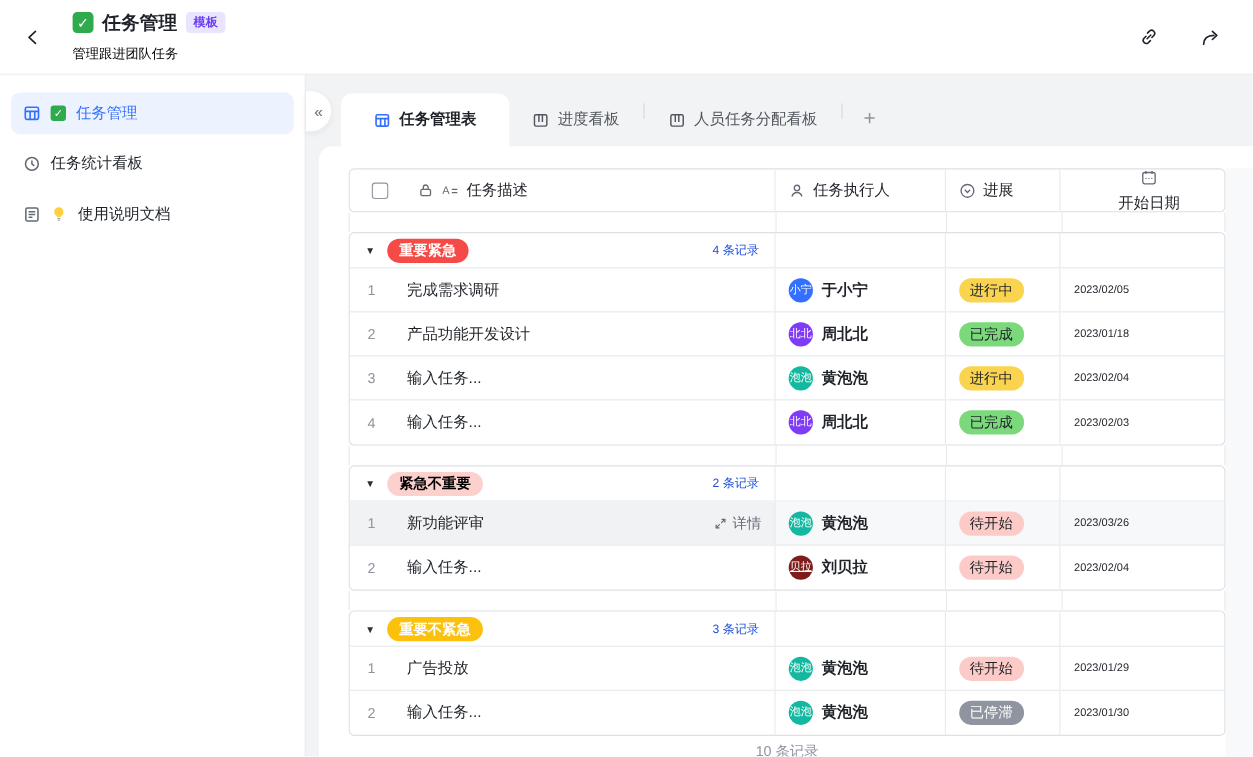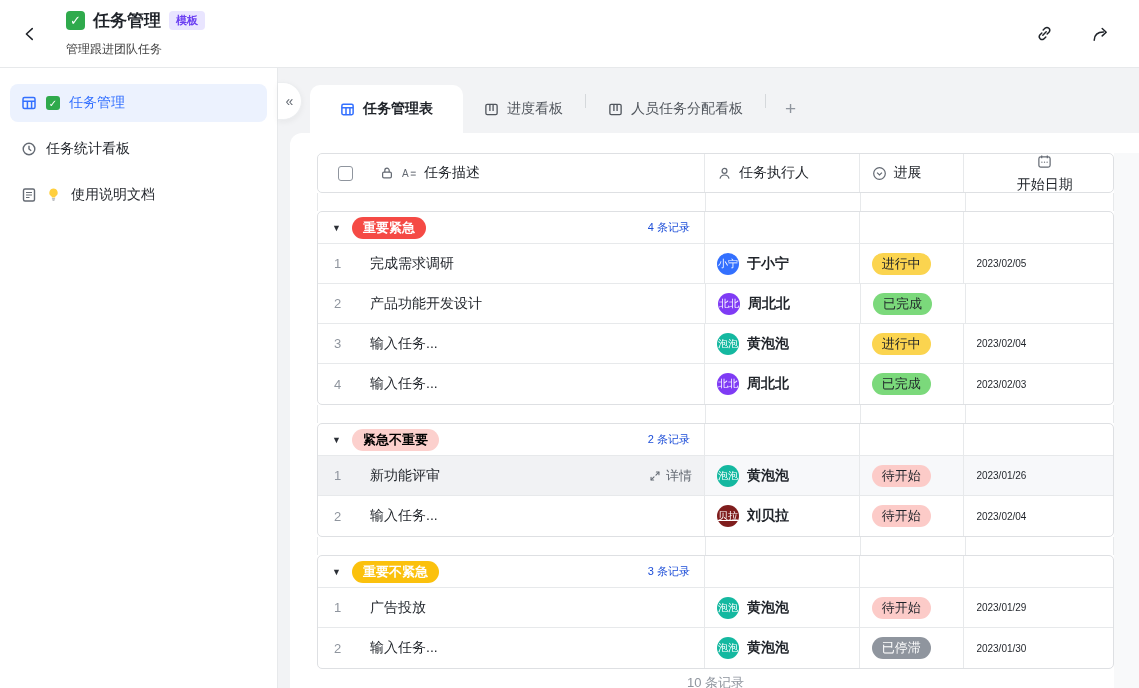--- a/index.html
+++ b/index.html
@@ -13,21 +13,21 @@
   
   header { height:68px; display:flex; align-items:center; justify-content:space-between;
            padding:0 28px 0 16px; border-bottom:1px solid #e7e9eb; background:#fff; }
   .h-left { display:flex; align-items:center; gap:22px; }
   .back-btn { background:none; border:none; cursor:pointer; width:28px; height:28px;
               display:flex; align-items:center; justify-content:center; }
   .title-row { display:flex; align-items:center; gap:8px; }
   .doc-title { font-size:17px; font-weight:700; color:#1f2329; }
   .tpl-badge { background:#e9e5ff; color:#6b3ff2; font-size:11px; padding:2px 7px;
                border-radius:4px; font-weight:600; }
-  .subtitle { font-size:12px; color:#404040; margin-top:9px; }
+  .subtitle { font-size:12px; color:#000000; margin-top:9px; }
   .h-right { display:flex; align-items:center; gap:34px; }
   .icon-btn { background:none; border:none; cursor:pointer; width:22px; height:22px;
               display:flex; align-items:center; justify-content:center; }
 
   
   .emoji-check { display:inline-flex; align-items:center; justify-content:center;
                  background:#2faa4c; color:#fff; border-radius:4px; font-weight:700; }
   .emoji-check.lg { width:19px; height:19px; font-size:13px; }
   .emoji-check.sm { width:14px; height:14px; font-size:10px; border-radius:3px; }
 
@@ -320,20 +320,23 @@
                   <span class="rownum">2</span>
                   <span class="task">产品功能开发设计</span>
                 </div>
               <div class="cell c2">
                   <span class="avatar av-purple">北北</span>
                   <span class="a-name">周北北</span>
                 </div>
               <div class="cell c3">
                   <span class="pill st-done">已完成</span>
                 </div>
+              <div class="cell c4">
+                  <span>2023/01/18</span>
+                </div>
             </div>
             <div class="row data-row">
               <div class="cell c1">
                   <span class="rownum">3</span>
                   <span class="task">输入任务...</span>
                 </div>
               <div class="cell c2">
                   <span class="avatar av-teal">泡泡</span>
                   <span class="a-name">黄泡泡</span>
                 </div>
@@ -395,21 +398,21 @@
                 </span>
               </div>
               <div class="cell c2">
                   <span class="avatar av-teal">泡泡</span>
                   <span class="a-name">黄泡泡</span>
                 </div>
               <div class="cell c3">
                   <span class="pill st-todo">待开始</span>
                 </div>
               <div class="cell c4">
-                  <span>2023/01/26</span>
+                  <span>2023/03/26</span>
                 </div>
             </div>
             <div class="row data-row">
               <div class="cell c1">
                   <span class="rownum">2</span>
                   <span class="task">输入任务...</span>
                 </div>
               <div class="cell c2">
                   <span class="avatar av-orange">贝拉</span>
                   <span class="a-name">刘贝拉</span>

